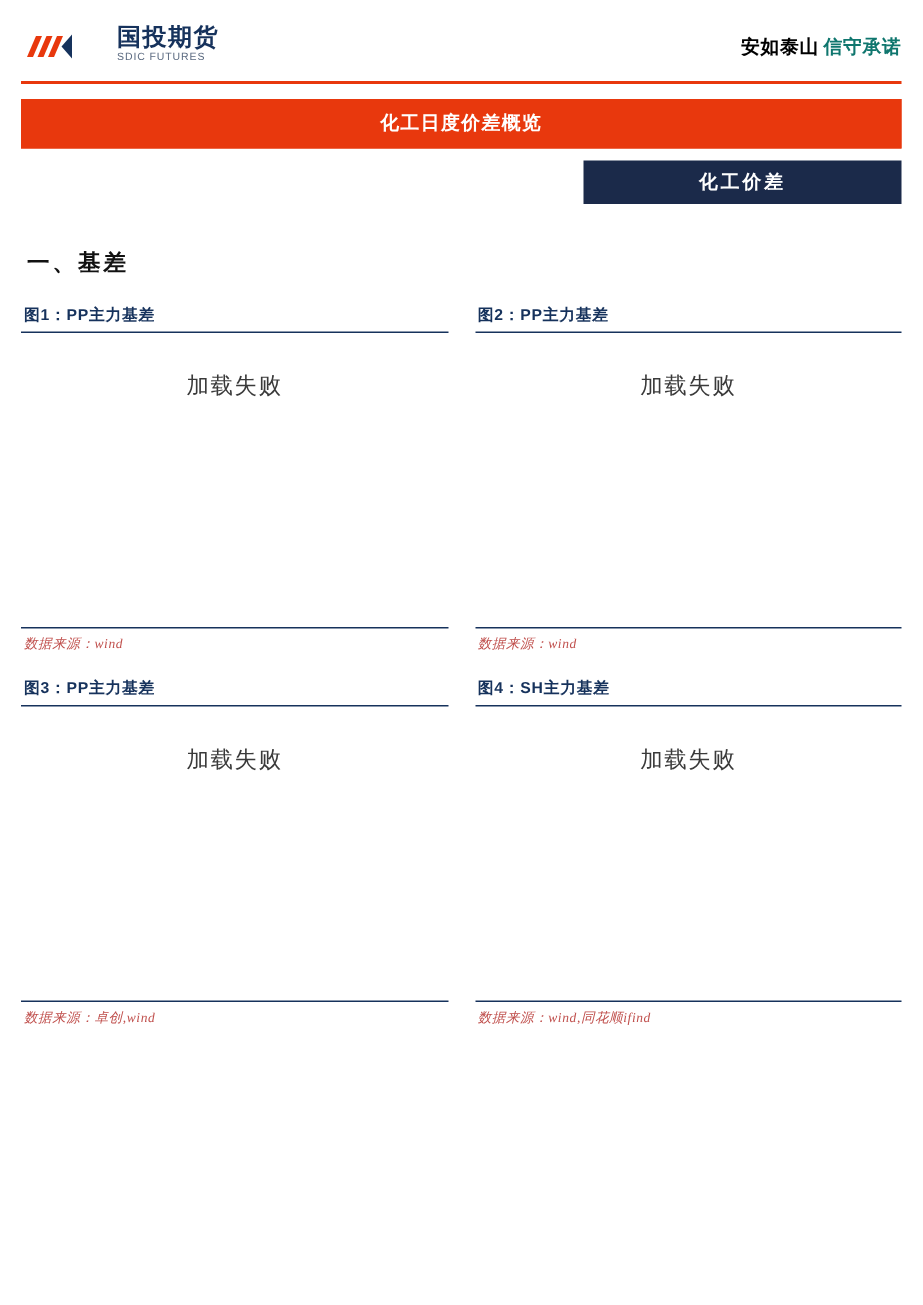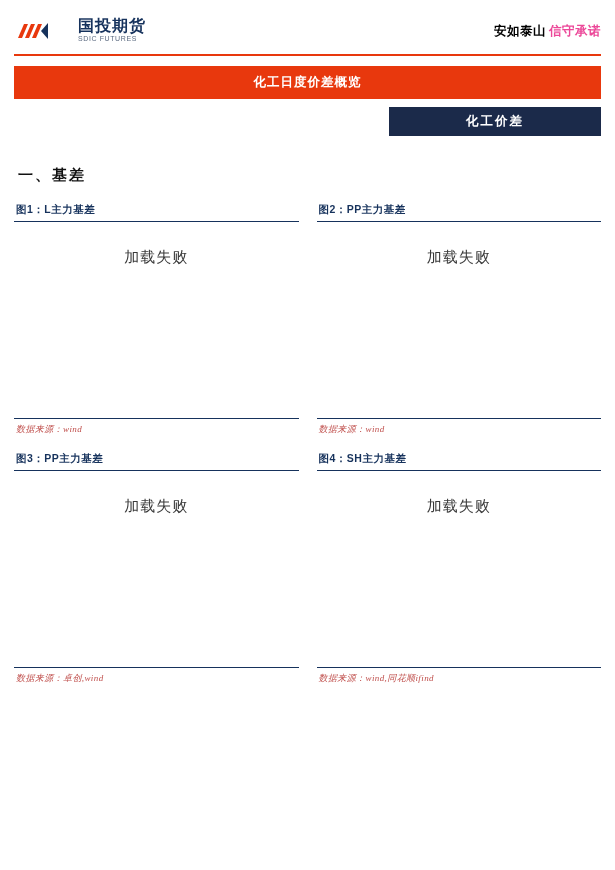--- a/index.html
+++ b/index.html
@@ -56,21 +56,21 @@
     letter-spacing: 0.6px;
     line-height: 1.1;
   }
   .slogan {
     font-size: 12.5px;
     font-weight: bold;
     letter-spacing: 0.5px;
     white-space: nowrap;
   }
   .slogan .s1 { color: #000000; margin-top: 47px; }
-  .slogan .s2 { color: #ec4899; margin-left: 3px; }
+  .slogan .s2 { color: #0f766e; margin-left: 3px; }
 
   .header-rule {
     height: 2px;
     background: #e8380d;
     margin: 0 0 10px 0;
   }
 
   
   .title-banner {
     background: #e8380d;
@@ -209,21 +209,21 @@
 
   <div class="subtitle-row">
     <div class="subtitle-banner">化工价差</div>
   </div>
 
   <div class="section-heading">一、基差</div>
 
   <div class="chart-grid">
 
     <div class="chart-cell">
-      <div class="chart-title">图1：L主力基差</div>
+      <div class="chart-title">图1：PP主力基差</div>
       <div class="chart-body">
         <div class="chart-placeholder">加载失败</div>
       </div>
       <div class="chart-source">数据来源：wind</div>
     </div>
 
     <div class="chart-cell">
       <div class="chart-title">图2：PP主力基差</div>
       <div class="chart-body">
         <div class="chart-placeholder">加载失败</div>

